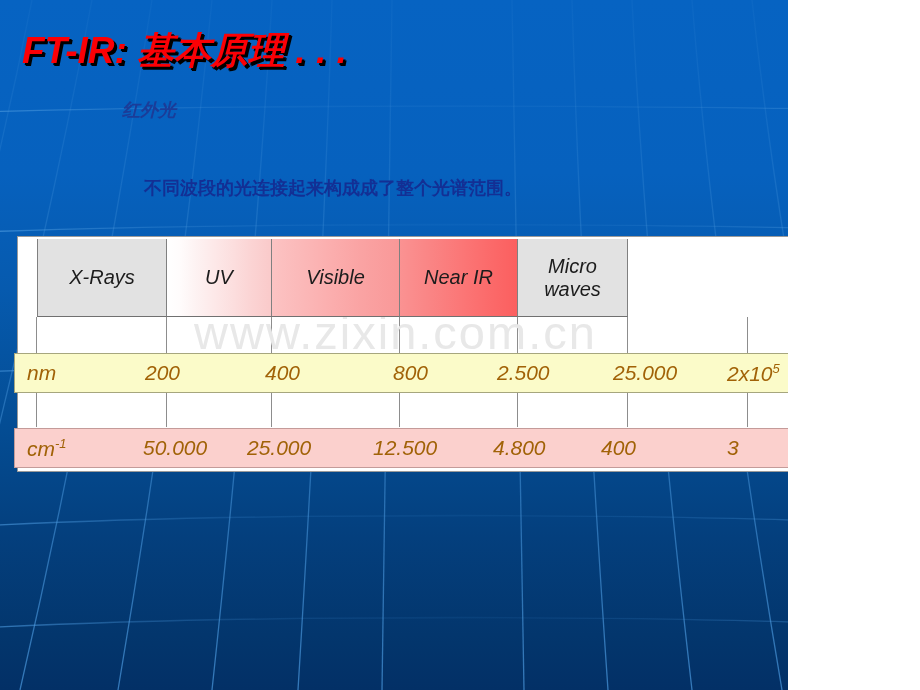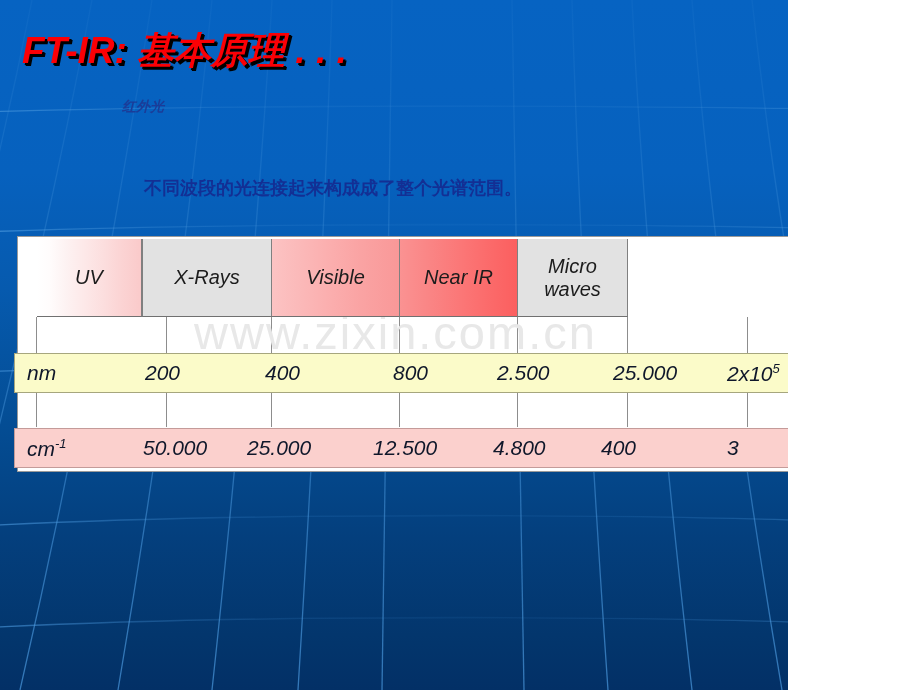--- a/index.html
+++ b/index.html
@@ -50,21 +50,21 @@
     letter-spacing: 0px;
     white-space: nowrap;
     font-family: "Liberation Sans", sans-serif;
   }
 
   
   #caption {
     position: absolute;
     left: 122px;
     top: 98px;
-    font-size: 14px;
+    font-size: 18px;
     font-style: italic;
     font-weight: bold;
     color: #1b3c98;
     white-space: nowrap;
     font-family: "Liberation Sans", sans-serif;
   }
 
   
   #subtitle {
     position: absolute;
@@ -176,21 +176,21 @@
     background: #fbd0cd;
     border-color: #c49b99;
   }
   .value-row .vlabel,
   .value-row .vnum {
     position: absolute;
     top: 50%;
     transform: translateY(-50%);
     font-style: italic;
     font-size: 21px;
-    color: #0f172a;
+    color: #a16207;
     white-space: nowrap;
     font-family: "Liberation Sans", sans-serif;
   }
   .value-row .vlabel { font-size: 21px; }
   .vnum sup {
     font-size: 13px;
     vertical-align: super;
   }
   .vlabel sup {
     font-size: 13px;
@@ -242,25 +242,25 @@
 
   <div id="subtitle">不同波段的光连接起来构成成了整个光谱范围。</div>
 
   <div id="spectrum-block">
 
     <div id="table-body">
       <div class="watermark" style="left:176px; top:68px;">www.zixin.com.cn</div>
     </div>
 
     <div id="band-row">
+      <div class="band-cell" style="width:130px; background:#e2e2e2; border-left:1px solid #808080;">
+        <span>X-Rays</span>
+      </div>
       <div class="band-cell" style="width:105px; background:linear-gradient(90deg,#ffffff 0%,#fffcfc 12%,#fdf2f2 28%,#fde8e8 46%,#fcdede 64%,#fbd3d3 82%,#facaca 100%);">
         <span>UV</span>
-      </div>
-      <div class="band-cell" style="width:130px; background:#e2e2e2; border-left:1px solid #808080;">
-        <span>X-Rays</span>
       </div>
       <div class="band-cell" style="width:128px; background:linear-gradient(90deg,#fcc3c3 0%,#fbb9b9 22%,#fbaeae 46%,#faa3a3 70%,#f99898 100%);">
         <span>Visible</span>
       </div>
       <div class="band-cell" style="width:118px; background:linear-gradient(90deg,#fa9292 0%,#fa8585 25%,#fb7878 50%,#fb6b6b 75%,#fb5f5f 100%);text-align:center;">
         <span>Near IR</span>
       </div>
       <div class="band-cell" style="width:110px; background:#e2e2e2; line-height:1.15;">
         <span style="max-width:80px; display:inline-block;">Micro waves</span>
       </div>

